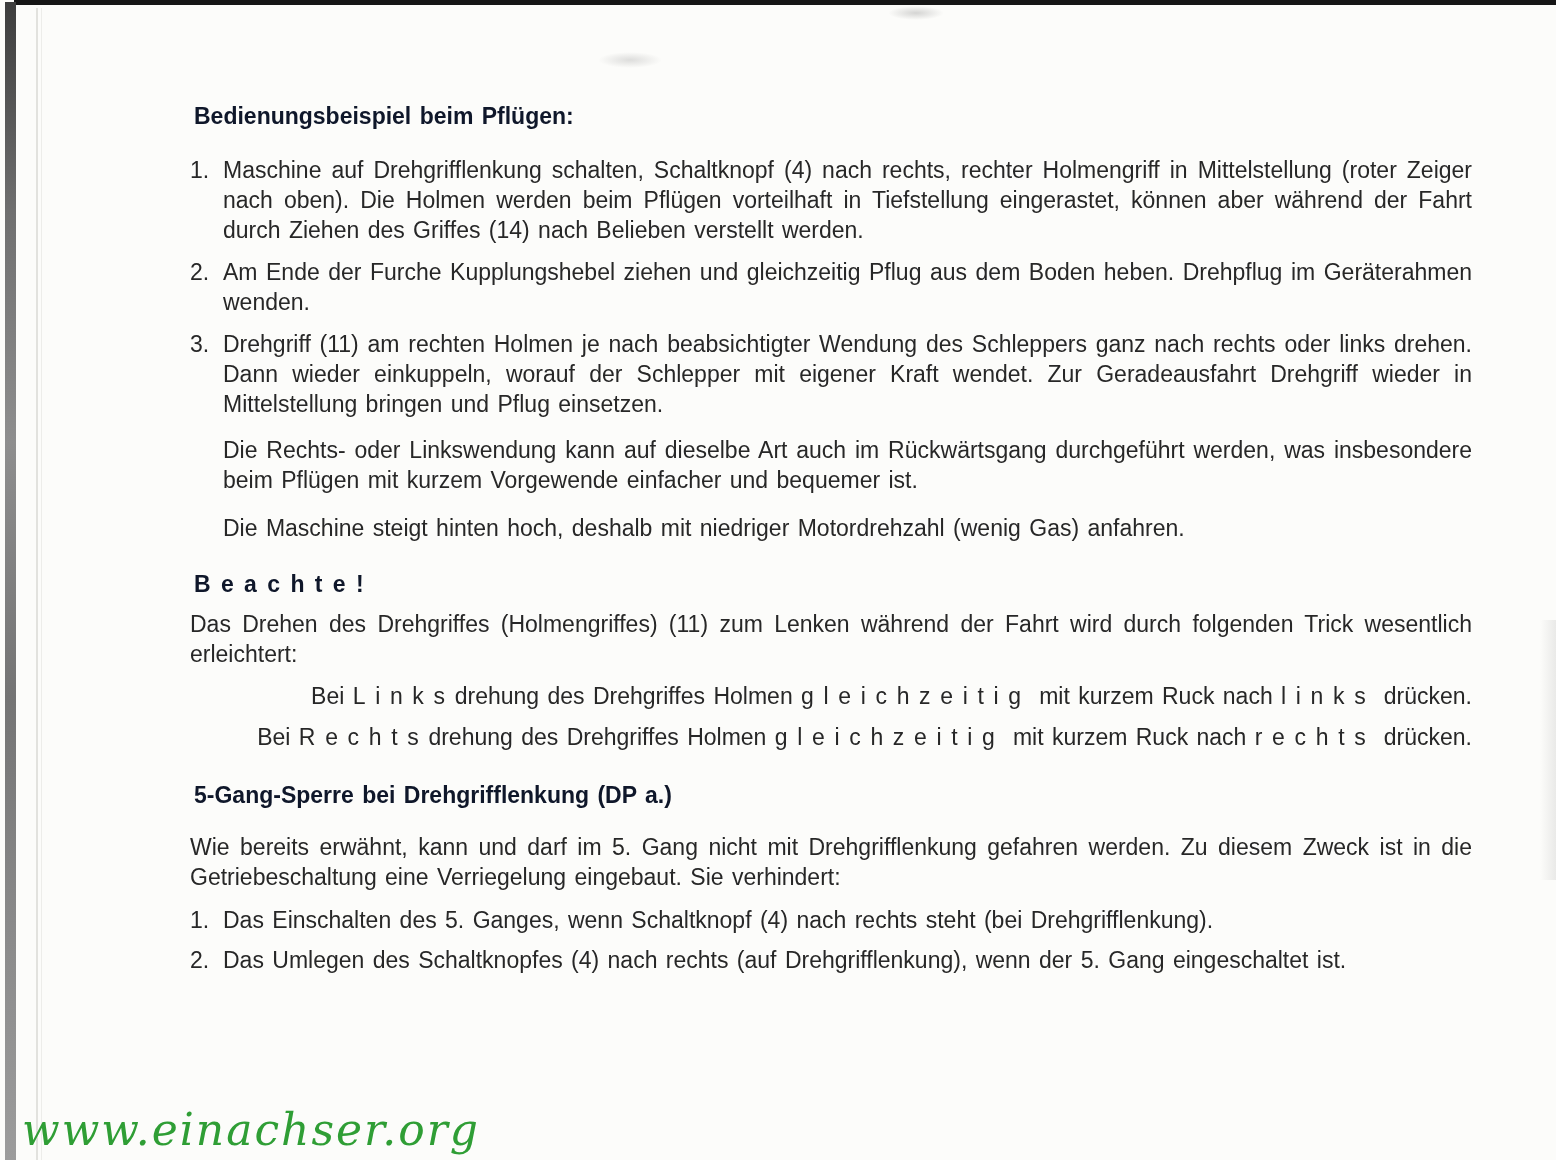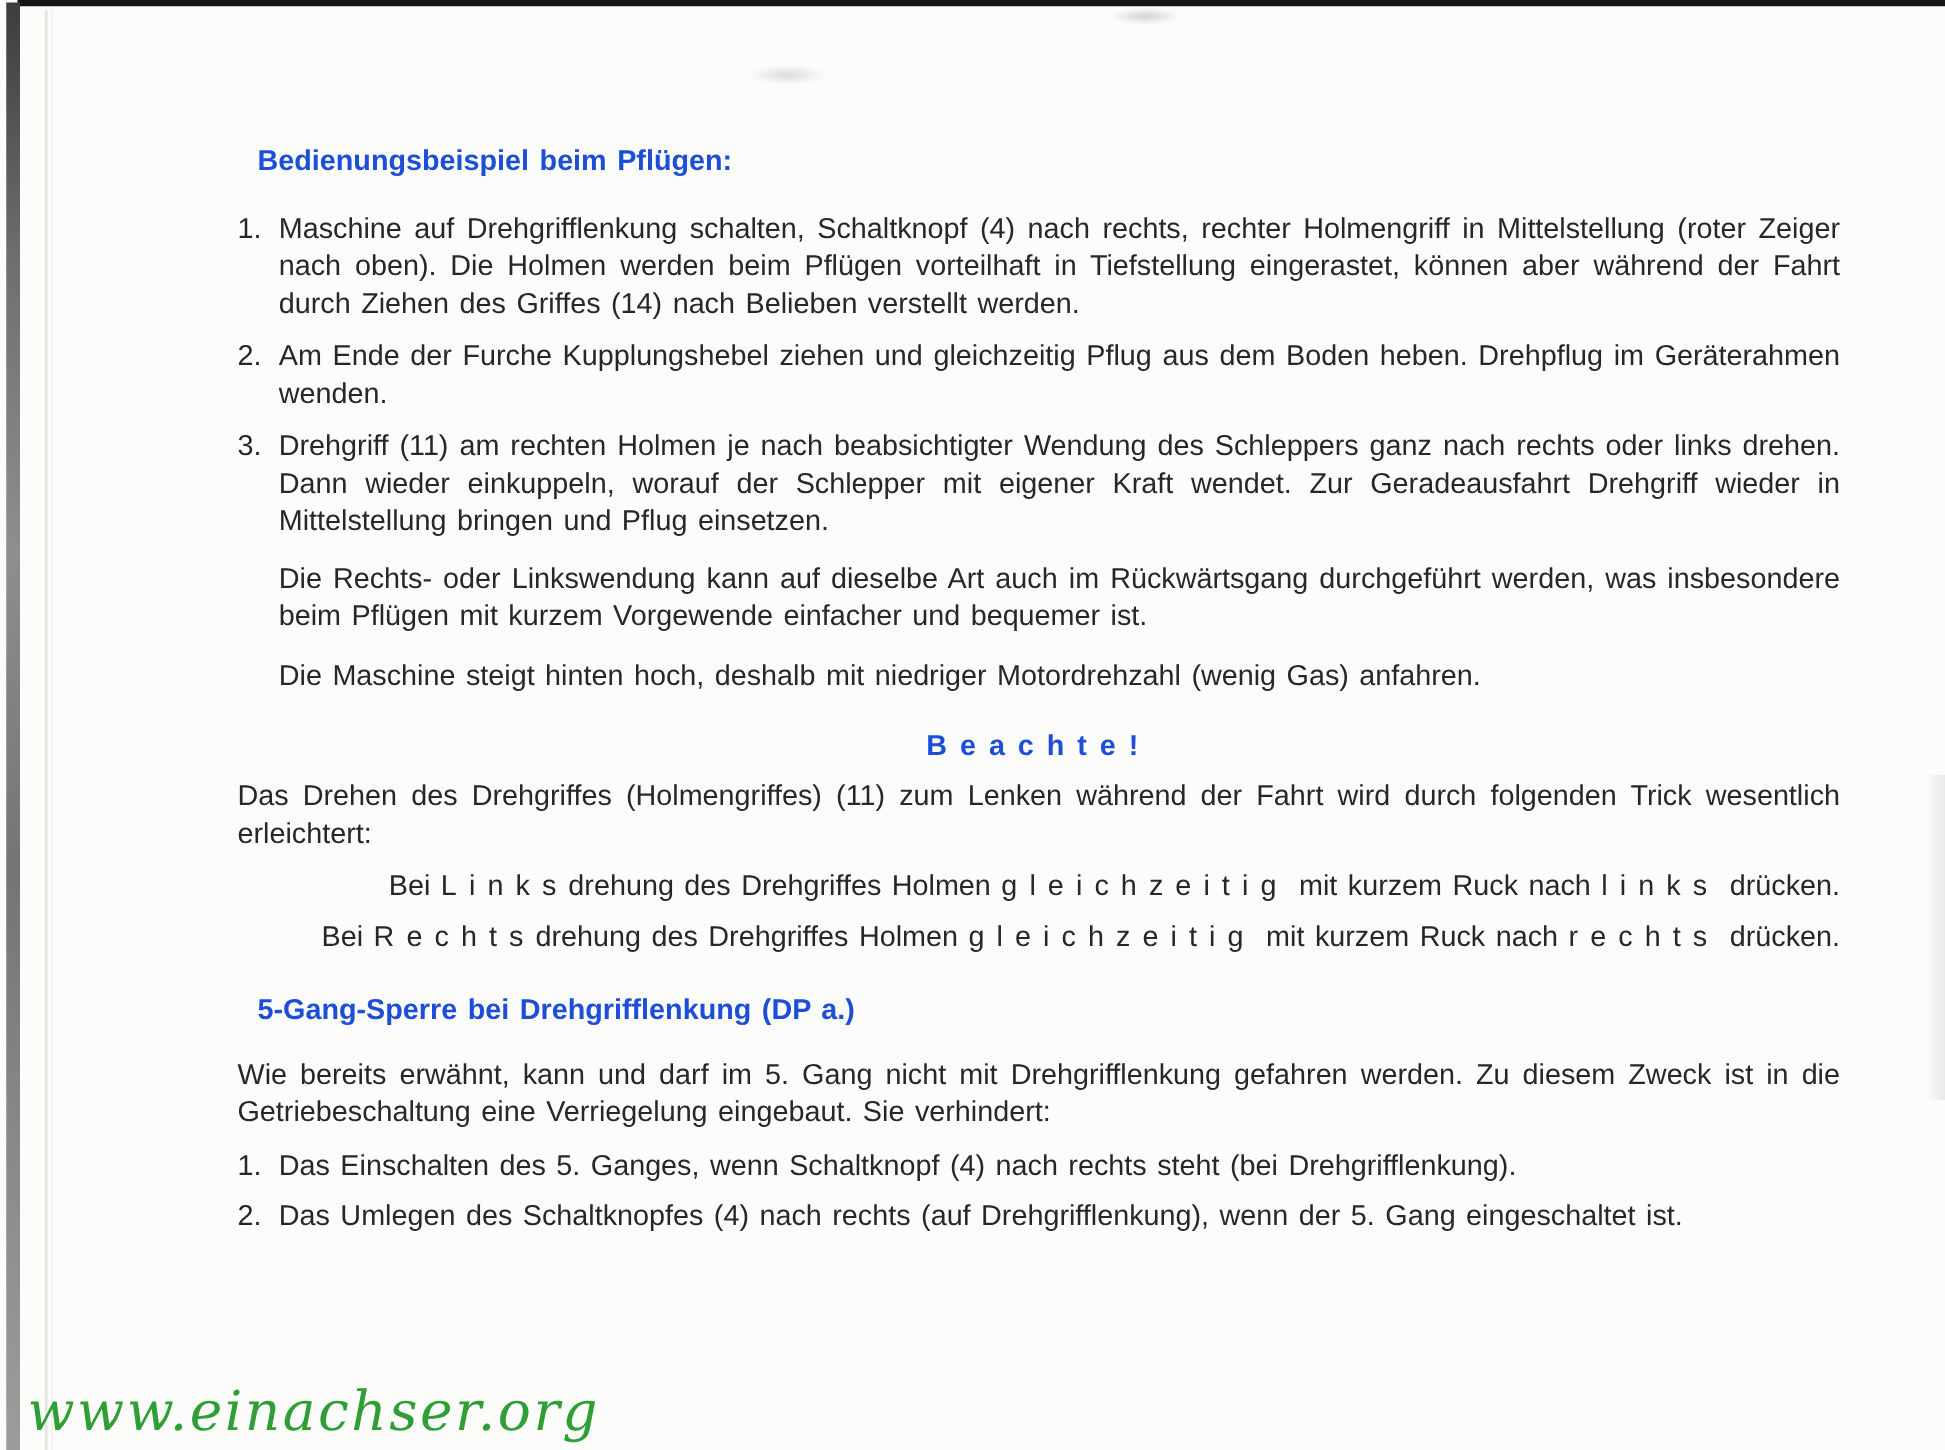--- a/index.html
+++ b/index.html
@@ -39,32 +39,32 @@
   }
   .right-shade {
     position: absolute; right: 0; top: 620px; width: 16px; height: 260px;
     background: linear-gradient(90deg, rgba(150,150,150,0) 0%, rgba(150,150,150,0.18) 100%);
   }
   
   .content {
     position: absolute; left: 190px; top: 97px; width: 1282px;
     font-size: 23px; line-height: 30px; word-spacing: 2px;
   }
-  .h-bold { font-weight: 700; color: #1d4ed8; margin: 16px; }
+  .h-bold { font-weight: 700; color: #0f172a; margin: 4px; }
   .h1 { margin-bottom: 24px; }
   .para { margin: 0; text-align: justify; }
   .li { display: flex; margin-bottom: 12px; }
   .li .num { width: 33px; flex-shrink: 0; }
   .li .txt { flex: 1; text-align: justify; margin: 0; }
   .mb16 { margin-bottom: 16px; }
   .indent { margin-left: 33px; }
   .para-reverse { margin-bottom: 18px; }
   .caution-head { margin-bottom: 14px; }
   .caution-text { margin-bottom: 26px; text-align: left; }
-  .note-head { letter-spacing: 0.45em; margin-bottom: 10px; text-align: center; }
+  .note-head { letter-spacing: 0.45em; margin-bottom: 10px; }
   .note-intro { margin-bottom: 12px; }
   .tip { text-align: right; margin-bottom: 11px; }
   .tip-last { margin-bottom: 28px; }
   .lsp { letter-spacing: 0.42em; }
   .h2 { margin-bottom: 22px; }
   .para2 { margin-bottom: 13px; }
   .li-slim { margin-bottom: 10px; }
   .page-number {
     margin-top: 14px; margin-left: -5px;
     font-weight: 700; font-size: 30px; letter-spacing: -1px; color: #1b1b1b;

